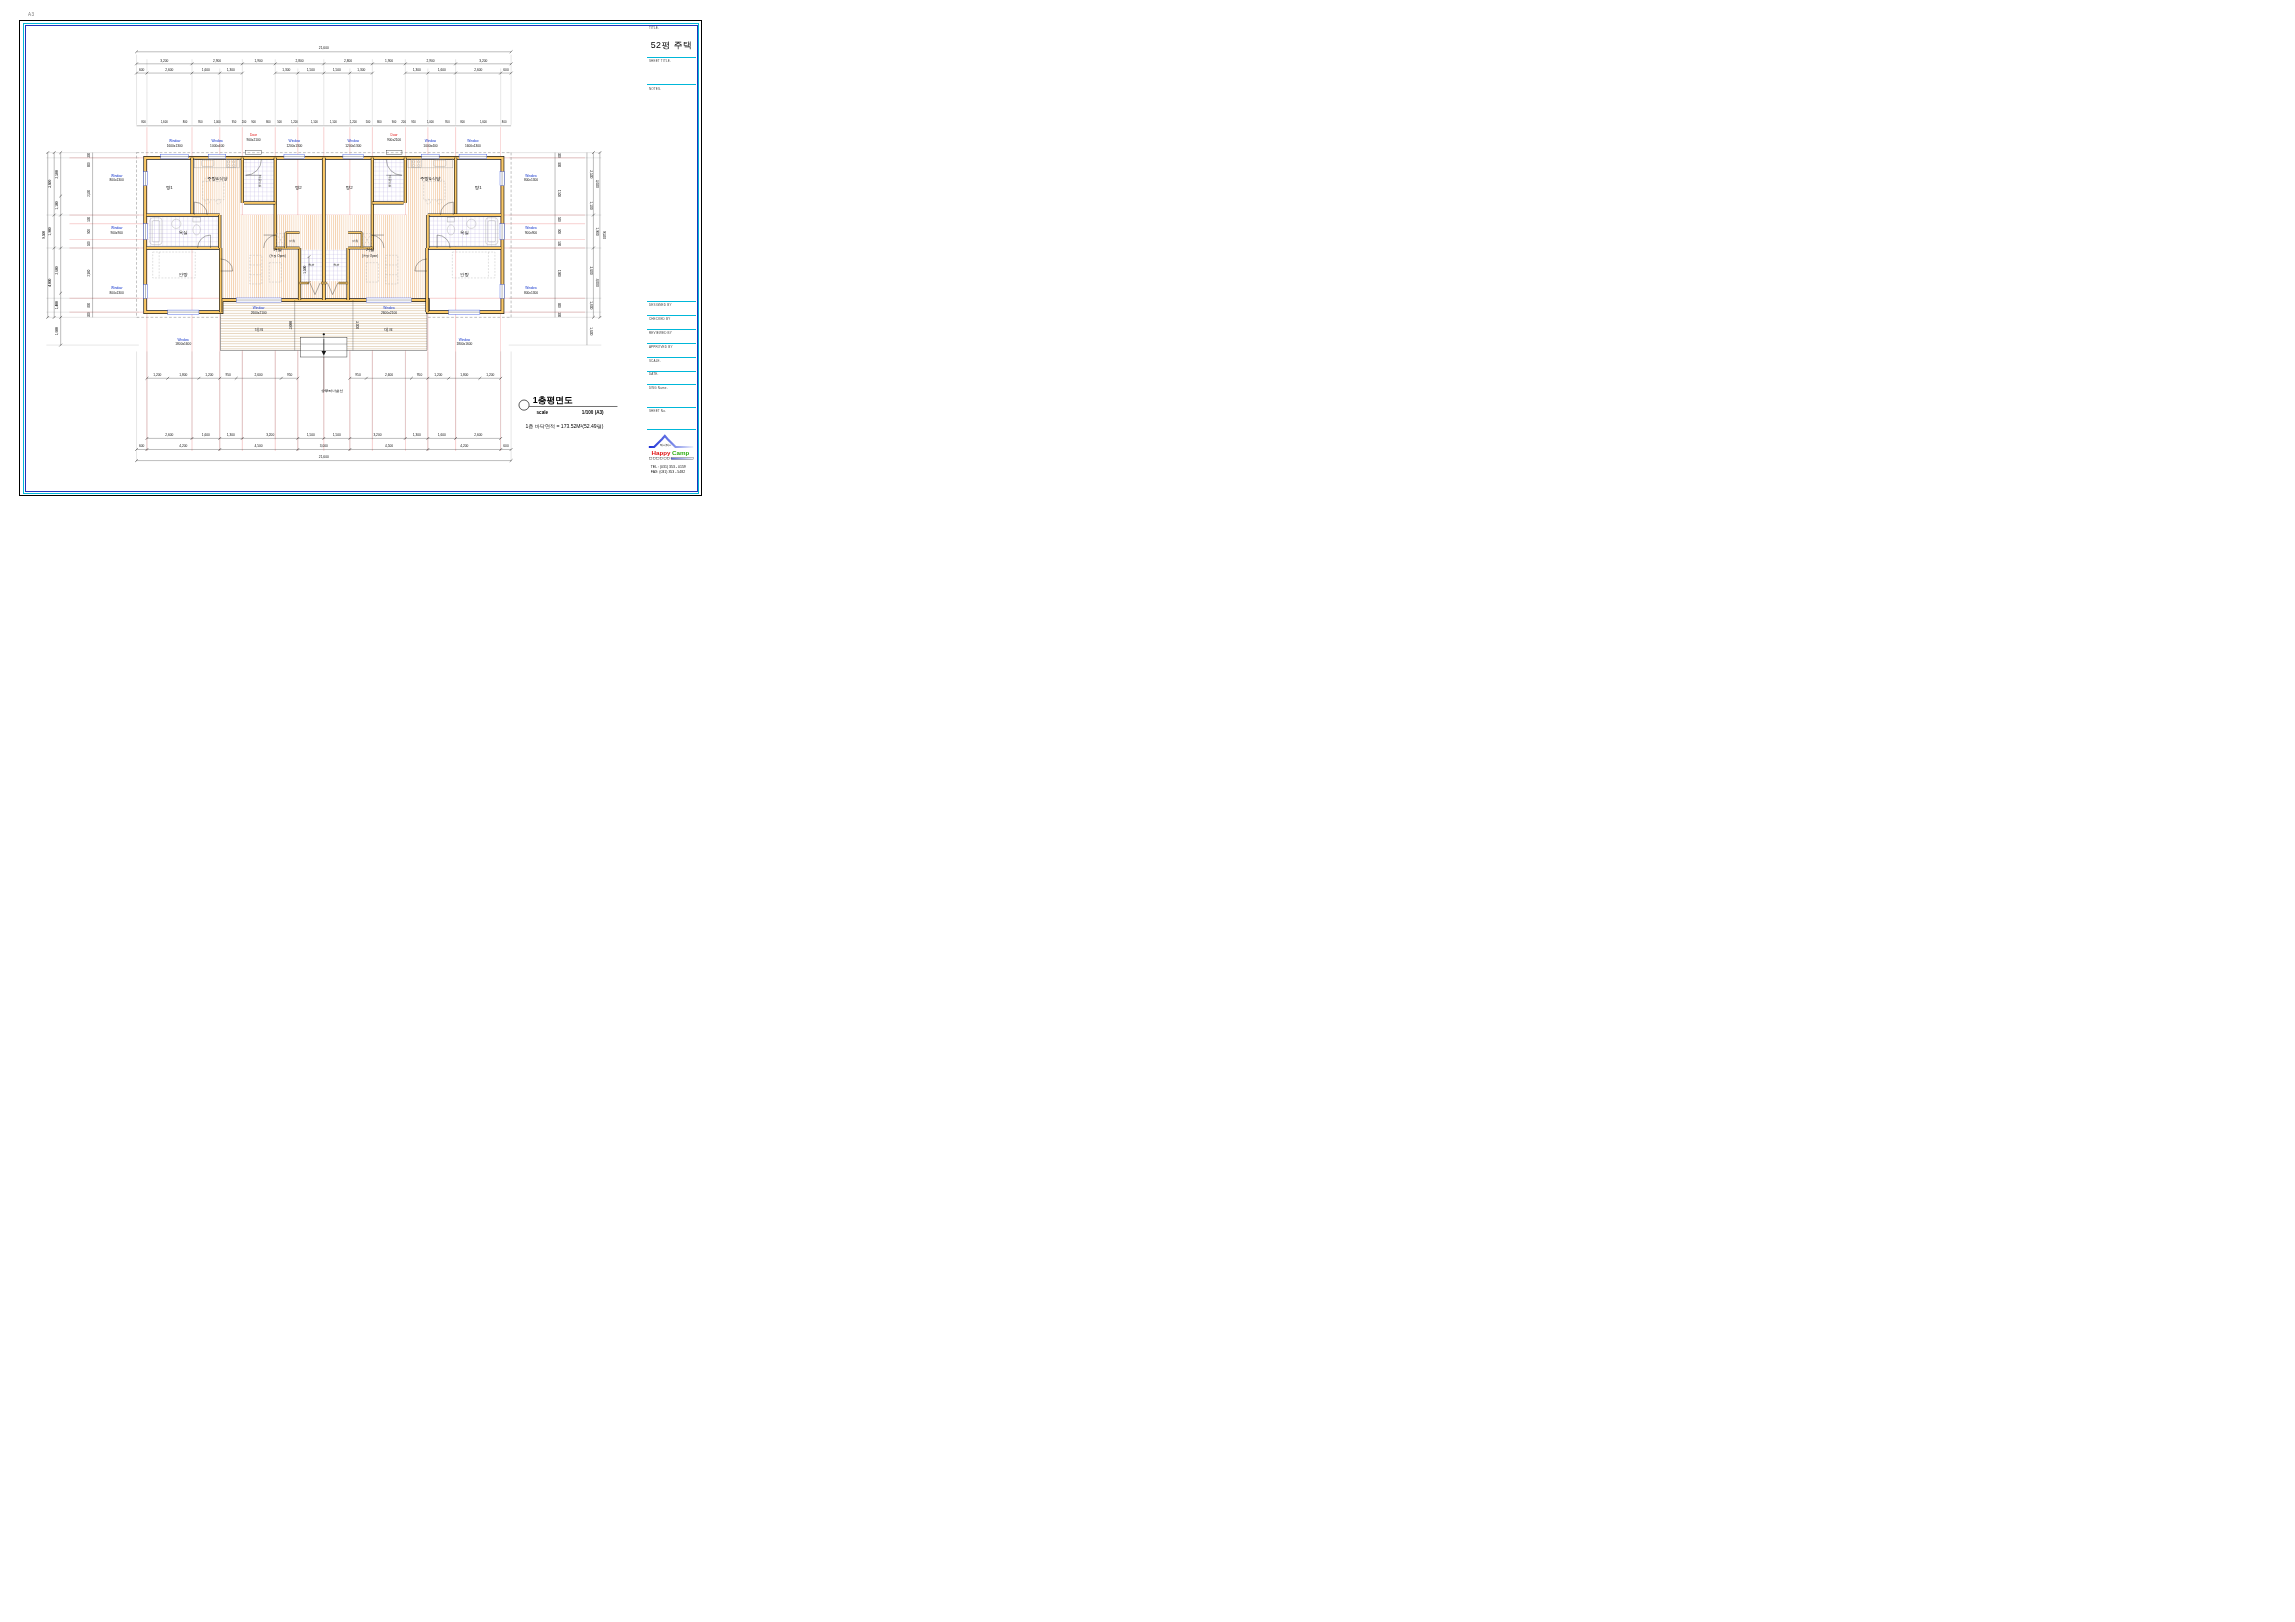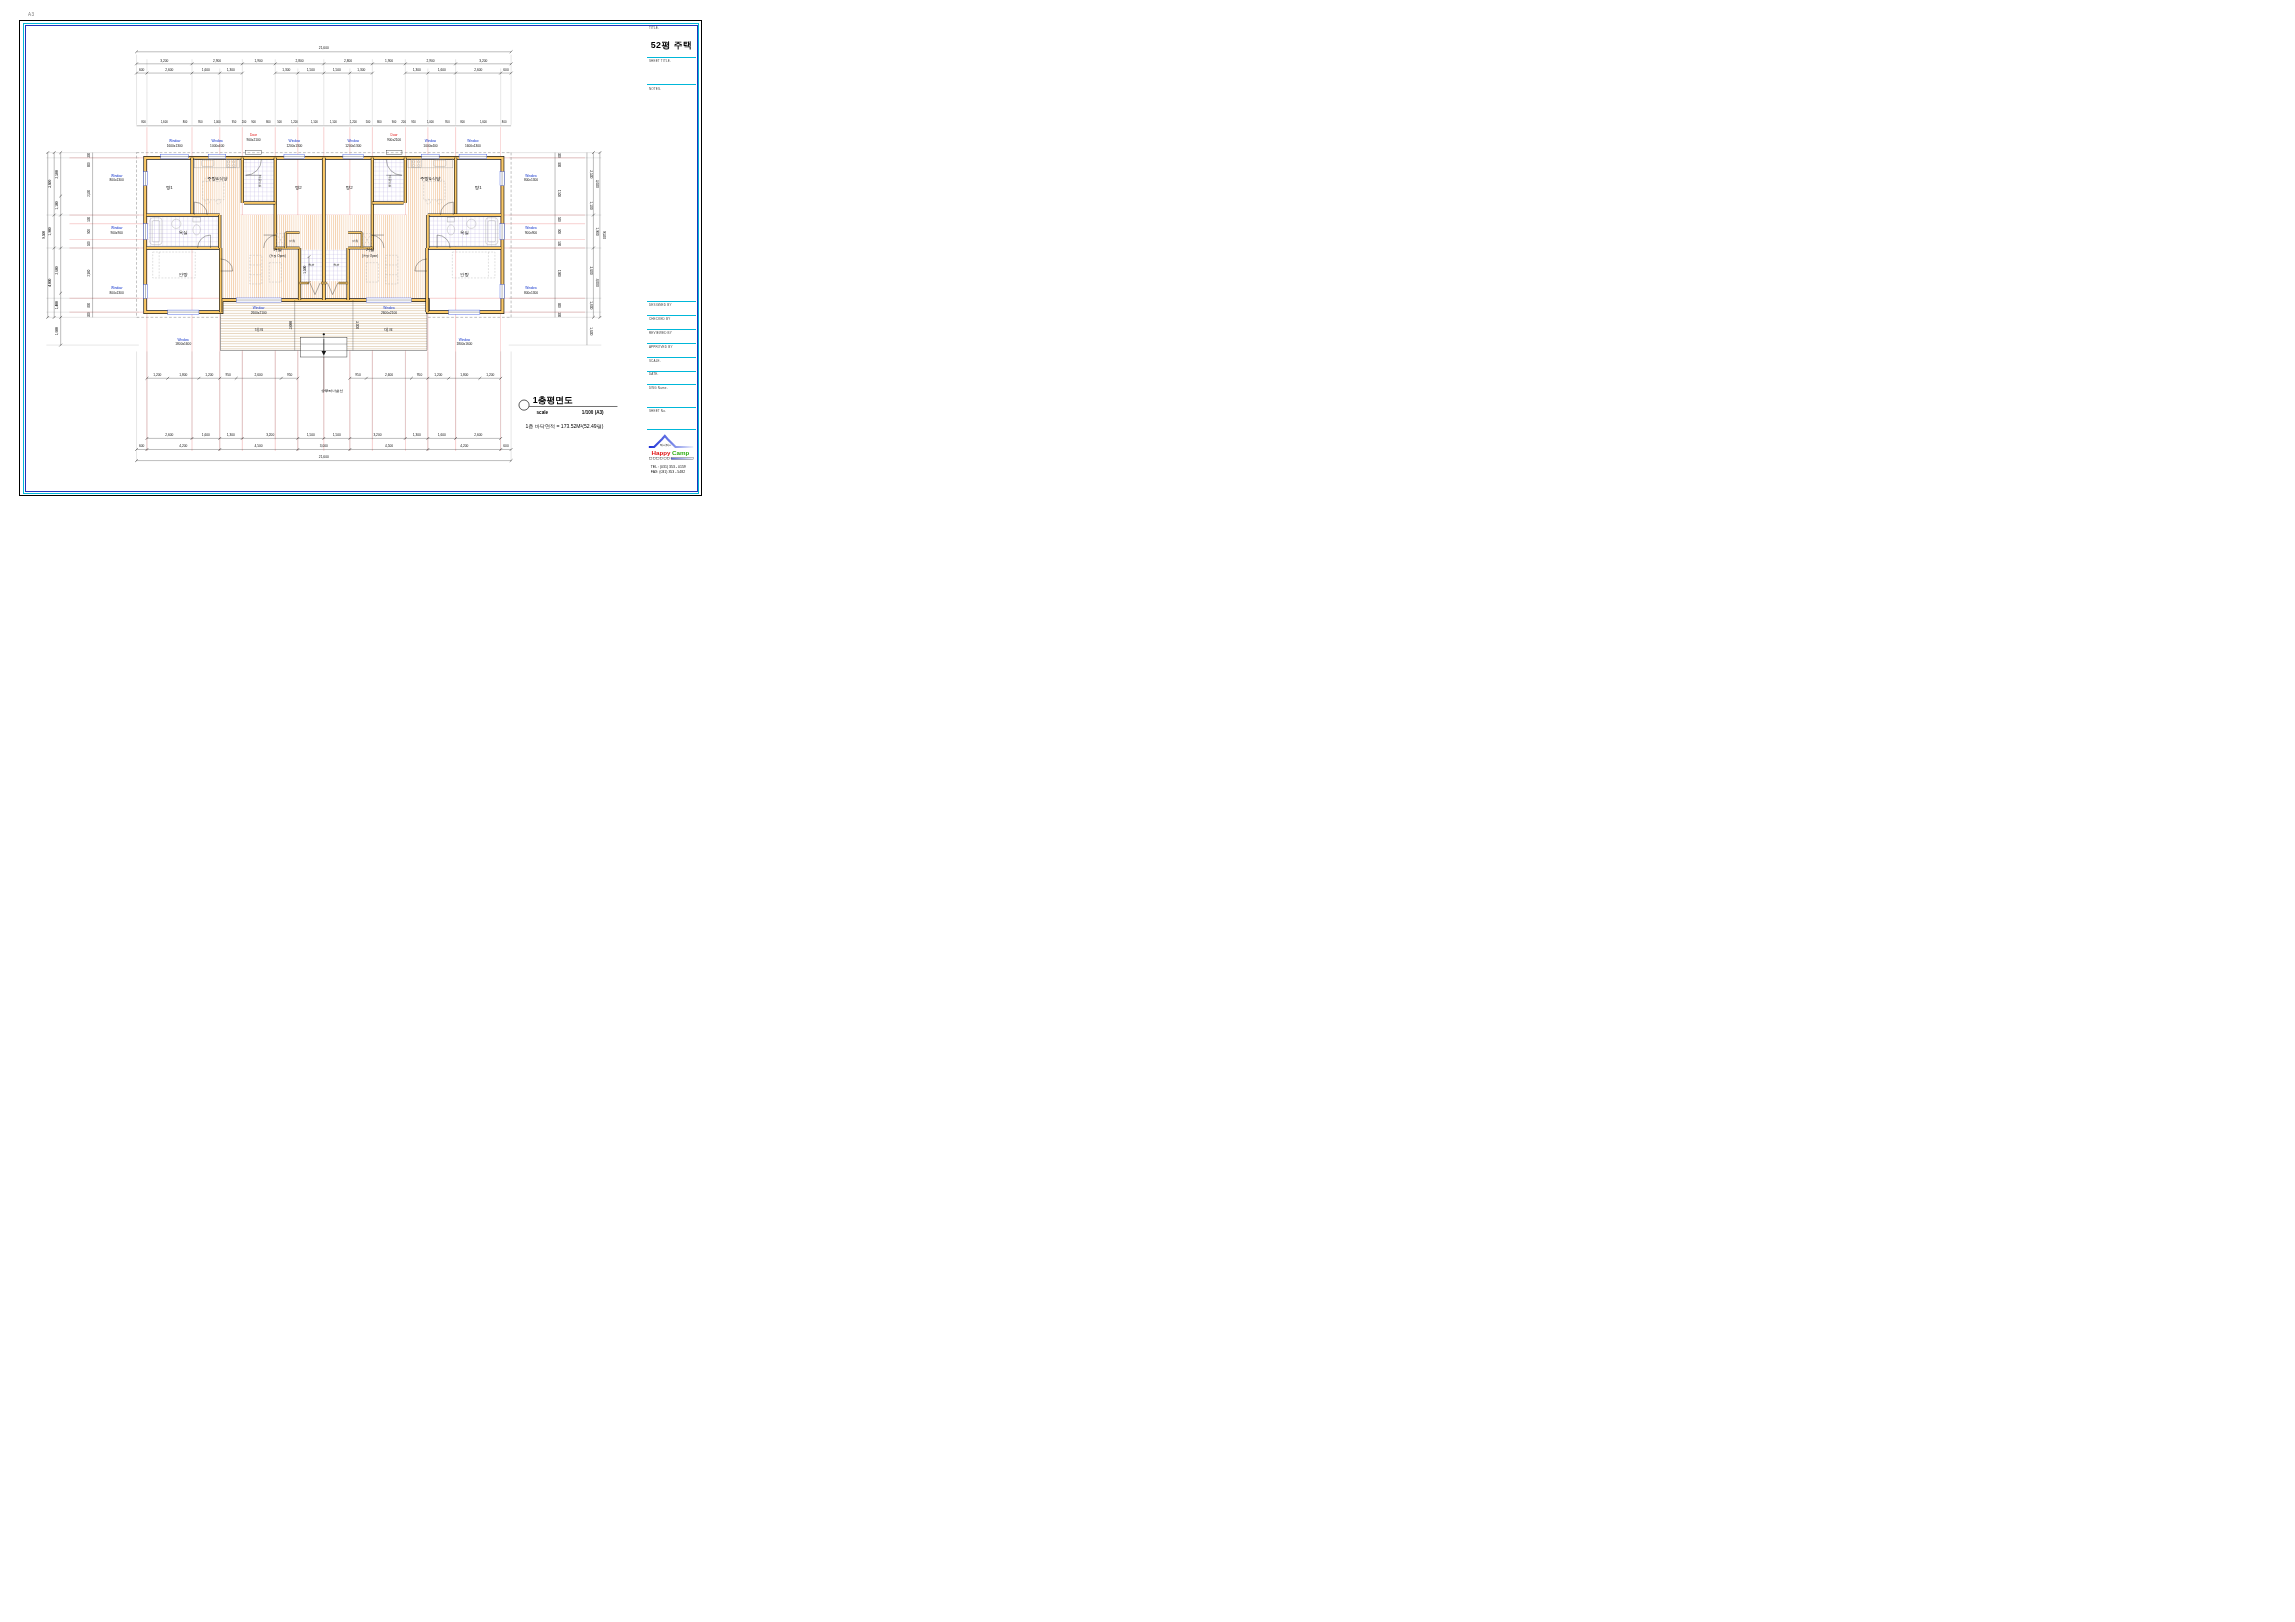--- a/index.html
+++ b/index.html
@@ -26,21 +26,21 @@
   .wallo{stroke:#fbc968;fill:none;}
   .furn{stroke:#999;stroke-width:0.8;fill:none;}
   .furnd{stroke:#aaa;stroke-width:0.8;fill:none;stroke-dasharray:4 3;}
   .door{stroke:#222;stroke-width:0.8;fill:none;}
   .win{stroke:#2244dd;stroke-width:0.8;fill:#fff;}
   .winl{stroke:#222;stroke-width:0.7;}
   
   .tb{position:absolute;left:647px;top:24.5px;width:49px;height:465px;font-family:"Liberation Sans",sans-serif;}
   .tb .cell{position:absolute;left:0;width:49px;border-bottom:0.5px solid #00b7d9;box-sizing:border-box;}
   .tb .lab{font-size:3px;color:#444;letter-spacing:0.2px;padding:1.4px 0 0 1.9px;}
-  .tb-title{position:absolute;width:100%;text-align:center;top:15.7px;font-size:8.8px;font-weight:bold;color:#000;letter-spacing:0.5px;}
+  .tb-title{position:absolute;width:100%;text-align:center;top:15.7px;font-size:8.8px;font-weight:normal;color:#000;letter-spacing:0.5px;}
   .logo-tel{font-size:3.5px;color:#111;margin:0.9px 0 0 3.7px;}
   .dtitle-big{font-size:19px;font-weight:bold;fill:#000;}
   .dtitle-sub{font-size:10px;font-weight:bold;fill:#000;}
   .dtitle-area{font-size:11px;fill:#000;}
 </style>
 </head>
 <body>
 
 <div class="sheet">
   <div class="a3tag">A3</div>

